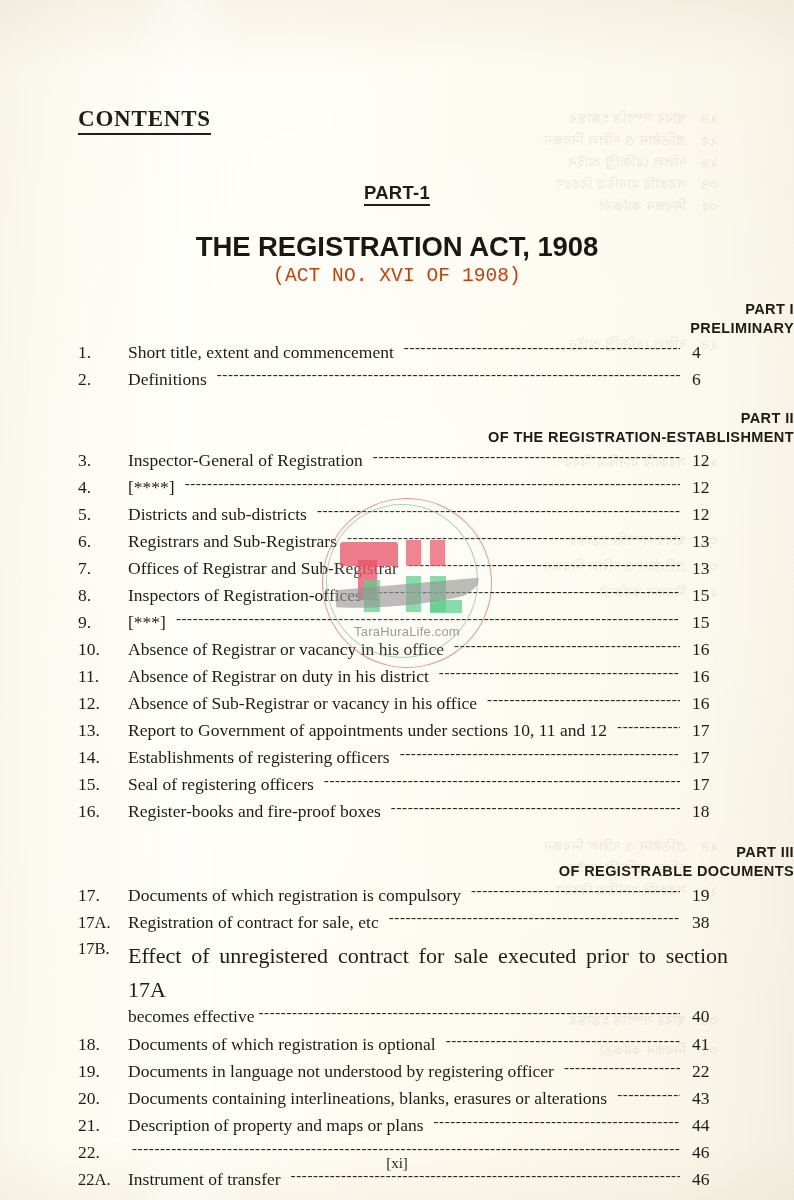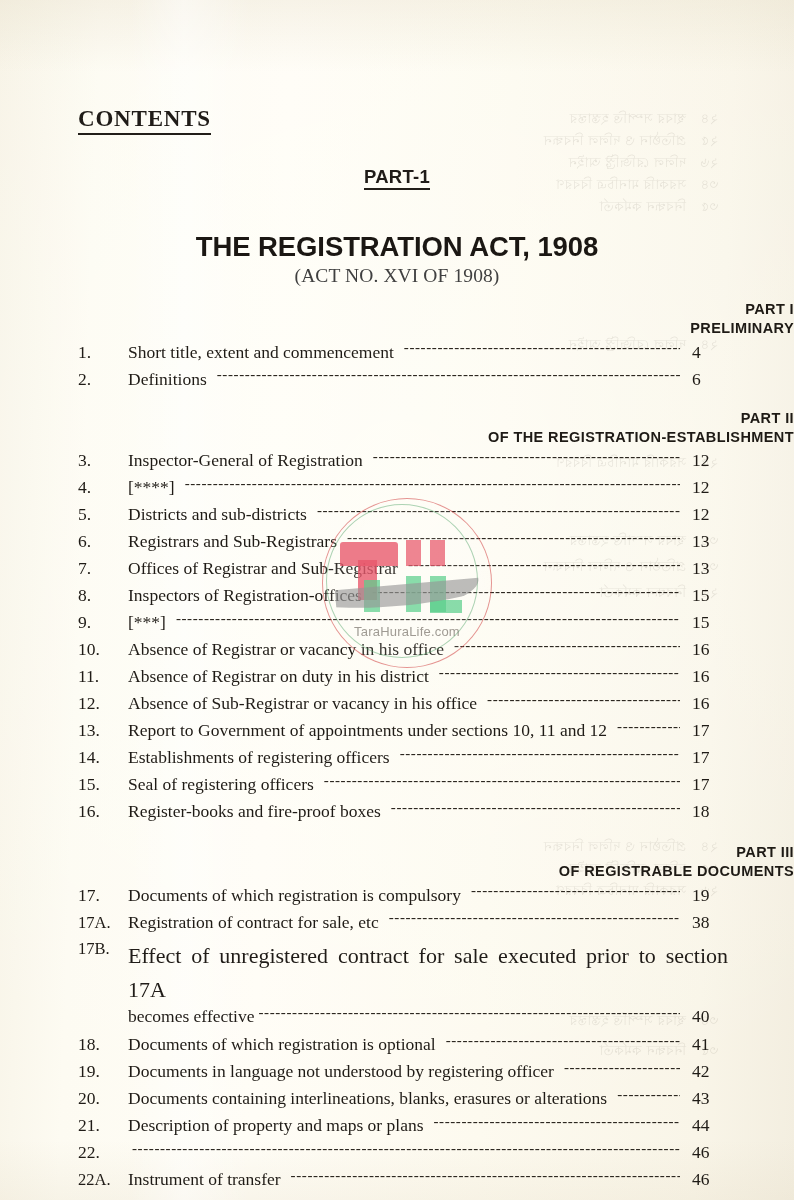--- a/index.html
+++ b/index.html
@@ -83,21 +83,21 @@
     font-size: 23px;
     letter-spacing: 0.8px;
     border-bottom: 2.4px solid #221e19;
     padding-bottom: 2px;
     line-height: 1.05;
   }
 
   .part1 {
     position: absolute;
     left: 0; right: 0;
-    top: 166px;
+    top: 182px;
     text-align: center;
   }
   .part1 span {
     font-family: "Liberation Sans", sans-serif;
     font-weight: bold;
     font-size: 18.5px;
     letter-spacing: 0.3px;
     border-bottom: 2.2px solid #221e19;
     padding-bottom: 1px;
   }
@@ -112,24 +112,24 @@
     font-size: 27.5px;
     letter-spacing: -0.1px;
     color: #1b1713;
   }
 
   .actsub {
     position: absolute;
     left: 0; right: 0;
     top: 265px;
     text-align: center;
-    font-family: Liberation Serif, serif;
+    font-family: Liberation Mono, monospace;
     font-size: 19.5px;
     letter-spacing: 0.1px;
-    color: #404040;
+    color: #c2410c;
   }
 
   
   .sec-head {
     text-align: right;
     font-family: "Liberation Sans", sans-serif;
     font-weight: bold;
     font-size: 14.5px;
     letter-spacing: 0.4px;
     color: #1e1a15;
@@ -553,21 +553,21 @@
       <div class="entry">
         <span class="e-num">18.</span>
         <span class="e-title">Documents of which registration is optional</span>
         <span class="leader"></span>
         <span class="e-page">41</span>
       </div>
       <div class="entry">
         <span class="e-num">19.</span>
         <span class="e-title">Documents in language not understood by registering officer</span>
         <span class="leader"></span>
-        <span class="e-page">42</span>
+        <span class="e-page">22</span>
       </div>
       <div class="entry">
         <span class="e-num">20.</span>
         <span class="e-title">Documents containing interlineations, blanks, erasures or alterations</span>
         <span class="leader"></span>
         <span class="e-page">43</span>
       </div>
       <div class="entry">
         <span class="e-num">21.</span>
         <span class="e-title">Description of property and maps or plans</span>
@@ -582,20 +582,21 @@
       <div class="entry">
         <span class="e-num wide">22A.</span>
         <span class="e-title">Instrument of transfer</span>
         <span class="leader"></span>
         <span class="e-page">46</span>
       </div>
     </div>
 
   </div>
 
+  <div class="folio">[xi]</div>
 </div>
 
 <div class="stamp">
   <div class="ring"></div>
   <div class="ring2"></div>
   <div class="mono">
     <div class="t-bar"></div>
     <div class="t-stem"></div>
     <div class="h-l"></div>
     <div class="h-r"></div>

